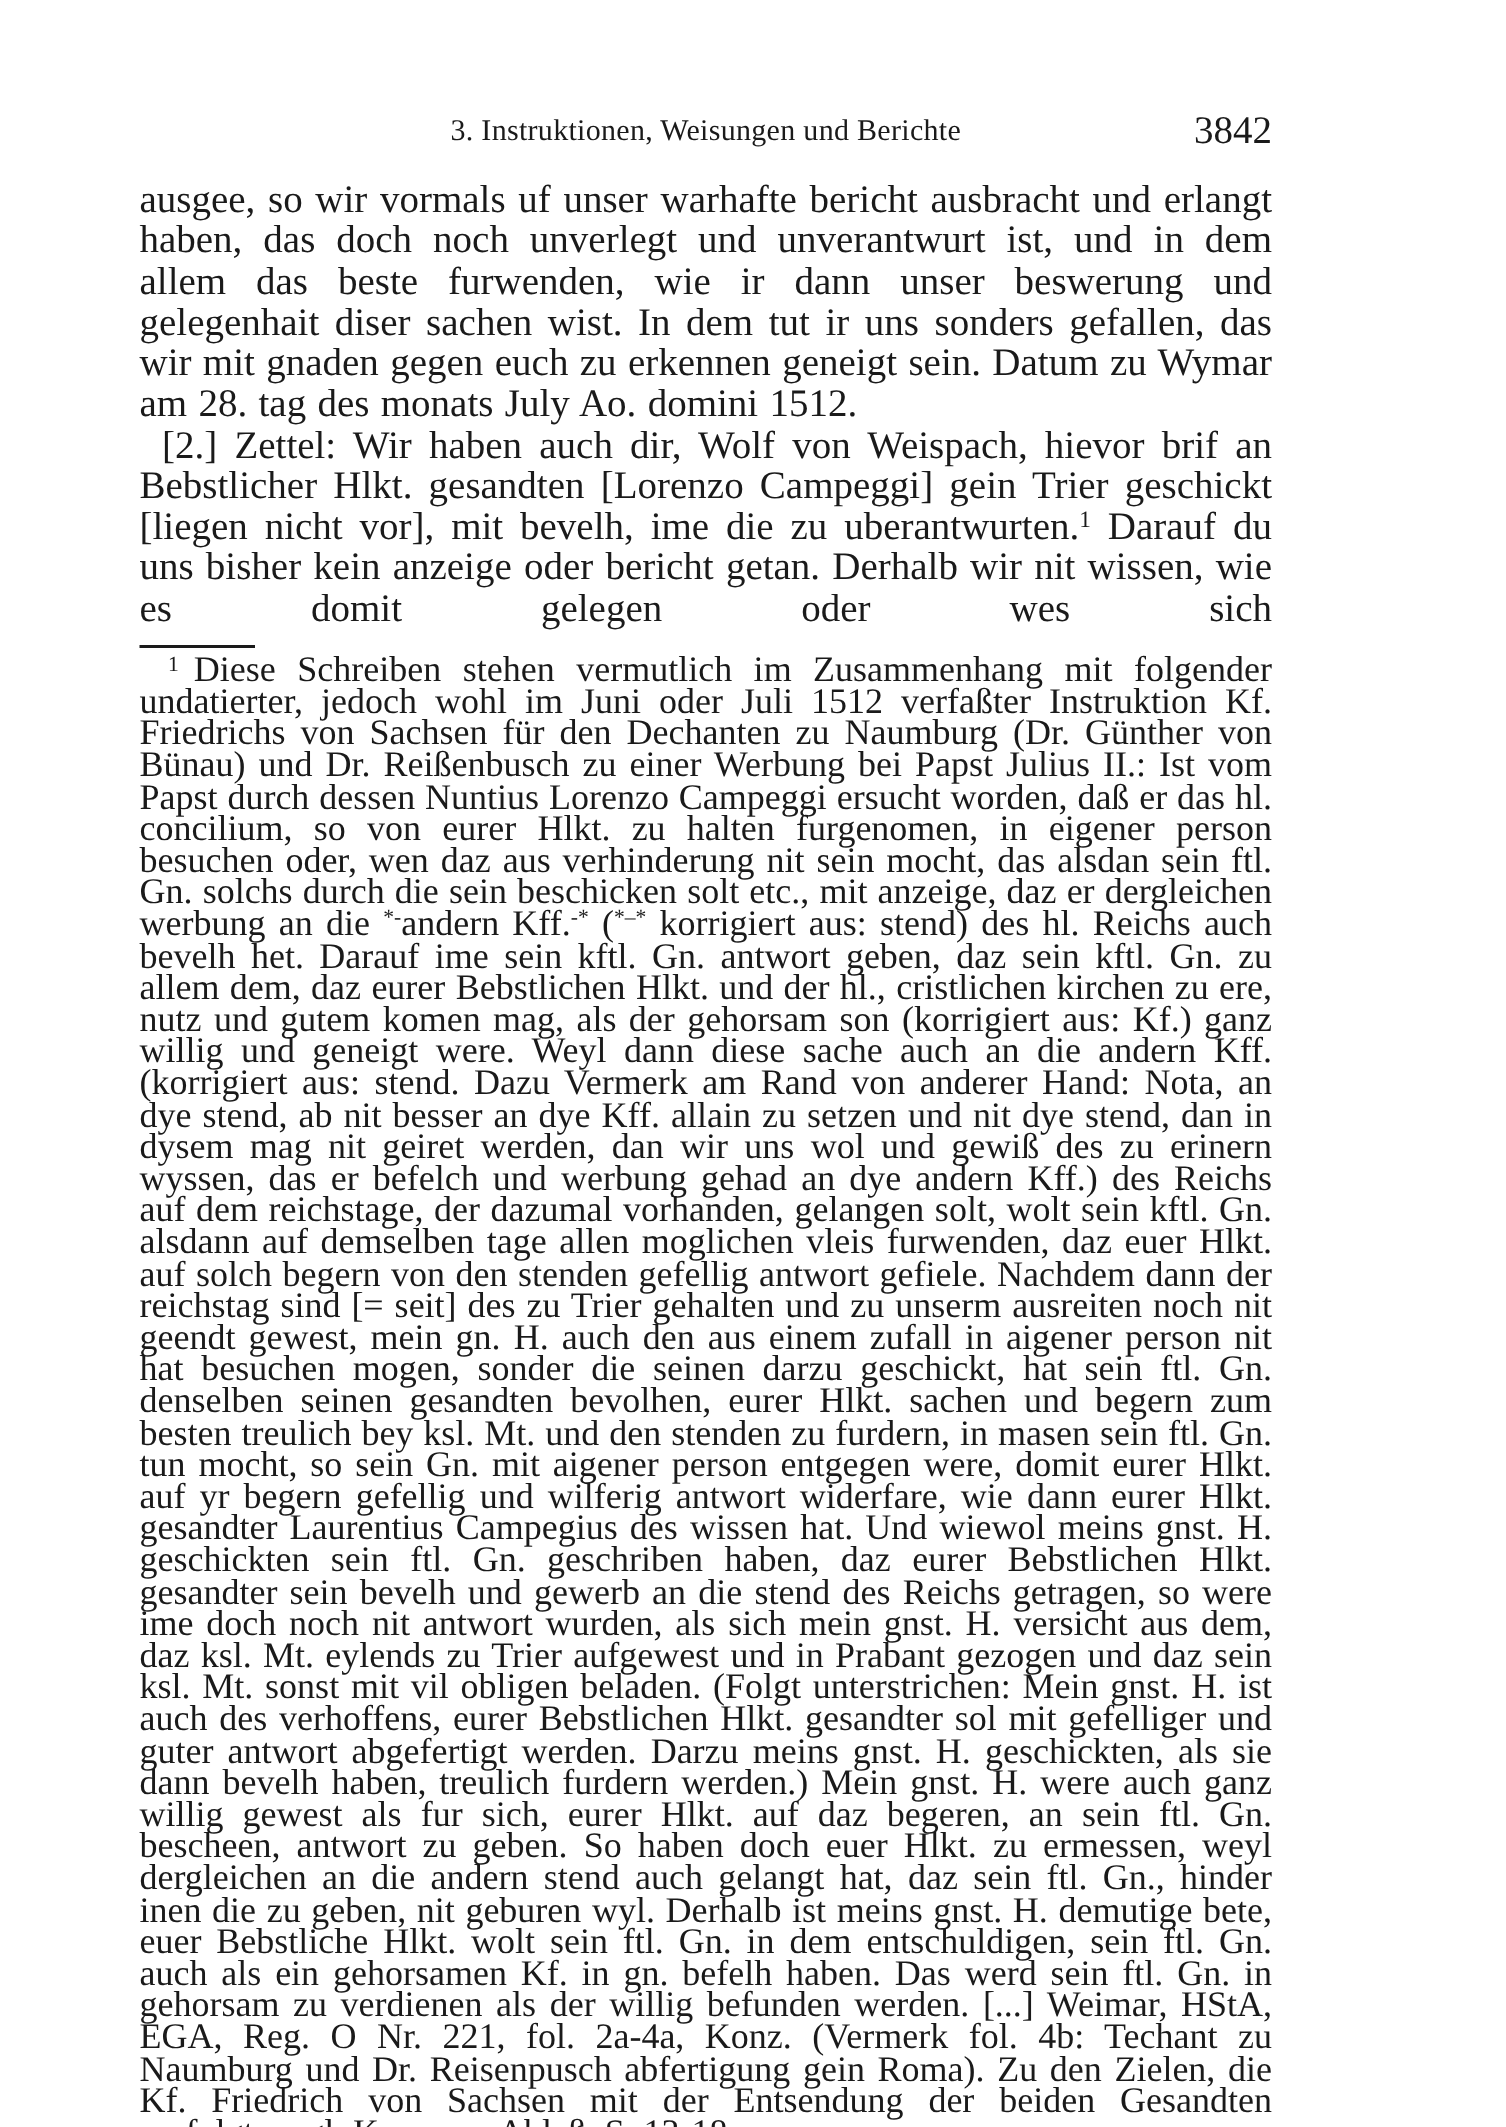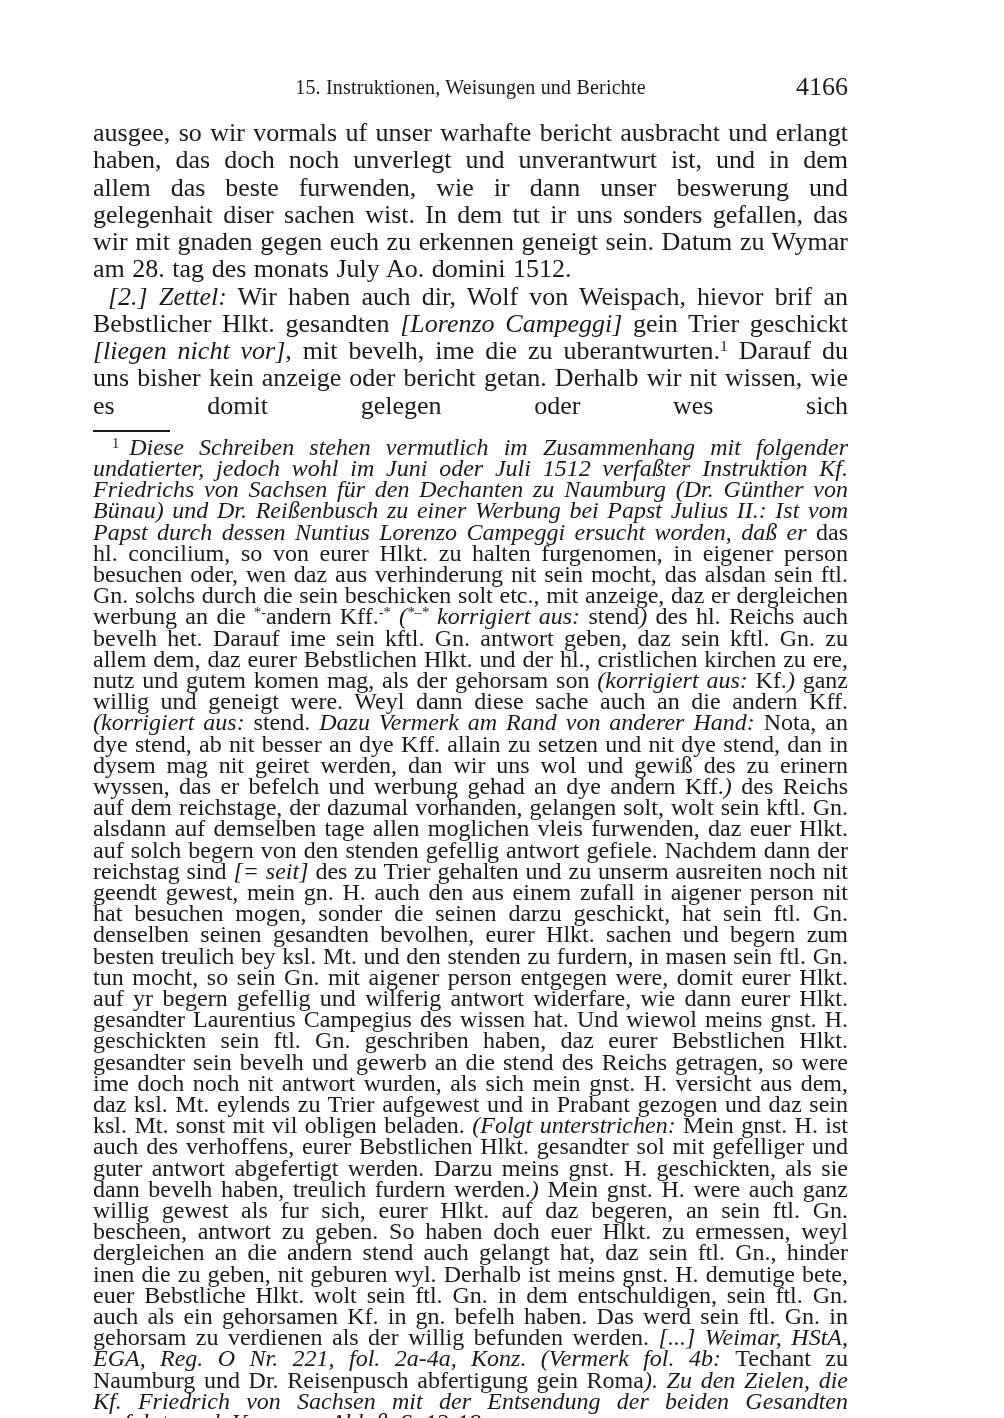--- a/index.html
+++ b/index.html
@@ -61,31 +61,31 @@
     word-spacing: 0.02em;
   }
   sup {
     font-size: 60%;
     line-height: 0;
     vertical-align: baseline;
     position: relative;
     top: -0.5em;
   }
   .fn-marker { margin-right: 10px; }
-  .it { font-style: italic; }
+  .it { }
   .sc { font-variant: small-caps; font-style: normal; letter-spacing: 0.3px; }
 </style>
 </head>
 <body>
 
 <div class="page">
 
   <header class="running-header">
-    <span class="head-title">15. Instruktionen, Weisungen und Berichte</span>
-    <span class="page-number">4166</span>
+    <span class="head-title">3. Instruktionen, Weisungen und Berichte</span>
+    <span class="page-number">3842</span>
   </header>
 
   <main class="text-block">
     <p class="para-flush"><span>ausgee, so wir vormals uf unser warhafte bericht ausbracht und erlangt haben, das doch noch unverlegt und unverantwurt ist, und in dem allem das beste furwenden, wie ir dann unser beswerung und gelegenhait diser sachen wist. In dem tut ir uns sonders gefallen, das wir mit gnaden gegen euch zu erkennen geneigt sein. Datum zu Wymar am 28. tag des monats July Ao. domini 1512.</span></p>
     <p class="para-indent"><span class="it">[2.] Zettel:</span><span> Wir haben auch dir, Wolf von Weispach, hievor brif an Bebstlicher Hlkt. gesandten </span><span class="it">[Lorenzo Campeggi]</span><span> gein Trier geschickt </span><span class="it">[liegen nicht vor]</span><span>, mit bevelh, ime die zu uberantwurten.</span><sup>1</sup><span> Darauf du uns bisher kein anzeige oder bericht getan. Derhalb wir nit wissen, wie es domit gelegen oder wes sich</span></p>
   </main>
 
   <footer class="footnote-block">
     <div class="fn-rule"></div>
     <p><sup class="fn-marker">1</sup><span><span class="it">Diese Schreiben stehen vermutlich im Zusammenhang mit folgender undatierter, jedoch wohl im Juni oder Juli 1512 verfaßter Instruktion Kf. Friedrichs von Sachsen für den Dechanten zu Naumburg (Dr. Günther von Bünau) und Dr. Reißenbusch zu einer Werbung bei Papst Julius II.: Ist vom Papst durch dessen Nuntius Lorenzo Campeggi ersucht worden, daß er</span><span> das hl. concilium, so von eurer Hlkt. zu halten furgenomen, in eigener person besuchen oder, wen daz aus verhinderung nit sein mocht, das alsdan sein ftl. Gn. solchs durch die sein beschicken solt etc., mit anzeige, daz er dergleichen werbung an die </span><sup>*-</sup><span>andern Kff.</span><sup>-*</sup><span class="it"> (</span><sup class="it">*–*</sup><span class="it"> korrigiert aus: </span><span>stend</span><span class="it">)</span><span> des hl. Reichs auch bevelh het. Darauf ime sein kftl. Gn. antwort geben, daz sein kftl. Gn. zu allem dem, daz eurer Bebstlichen Hlkt. und der hl., cristlichen kirchen zu ere, nutz und gutem komen mag, als der gehorsam son </span><span class="it">(korrigiert aus: </span><span>Kf.</span><span class="it">)</span><span> ganz willig und geneigt were. Weyl dann diese sache auch an die andern Kff. </span><span class="it">(korrigiert aus: </span><span>stend. </span><span class="it">Dazu Vermerk am Rand von anderer Hand: </span><span>Nota, an dye stend, ab nit besser an dye Kff. allain zu setzen und nit dye stend, dan in dysem mag nit geiret werden, dan wir uns wol und gewiß des zu erinern wyssen, das er befelch und werbung gehad an dye andern Kff.</span><span class="it">)</span><span> des Reichs auf dem reichstage, der dazumal vorhanden, gelangen solt, wolt sein kftl. Gn. alsdann auf demselben tage allen moglichen vleis furwenden, daz euer Hlkt. auf solch begern von den stenden gefellig antwort gefiele. Nachdem dann der reichstag sind </span><span class="it">[= seit]</span><span> des zu Trier gehalten und zu unserm ausreiten noch nit geendt gewest, mein gn. H. auch den aus einem zufall in aigener person nit hat besuchen mogen, sonder die seinen darzu geschickt, hat sein ftl. Gn. denselben seinen gesandten bevolhen, eurer Hlkt. sachen und begern zum besten treulich bey ksl. Mt. und den stenden zu furdern, in masen sein ftl. Gn. tun mocht, so sein Gn. mit aigener person entgegen were, domit eurer Hlkt. auf yr begern gefellig und wilferig antwort widerfare, wie dann eurer Hlkt. gesandter Laurentius Campegius des wissen hat. Und wiewol meins gnst. H. geschickten sein ftl. Gn. geschriben haben, daz eurer Bebstlichen Hlkt. gesandter sein bevelh und gewerb an die stend des Reichs getragen, so were ime doch noch nit antwort wurden, als sich mein gnst. H. versicht aus dem, daz ksl. Mt. eylends zu Trier aufgewest und in Prabant gezogen und daz sein ksl. Mt. sonst mit vil obligen beladen. </span><span class="it">(Folgt unterstrichen: </span><span>Mein gnst. H. ist auch des verhoffens, eurer Bebstlichen Hlkt. gesandter sol mit gefelliger und guter antwort abgefertigt werden. Darzu meins gnst. H. geschickten, als sie dann bevelh haben, treulich furdern werden.</span><span class="it">)</span><span> Mein gnst. H. were auch ganz willig gewest als fur sich, eurer Hlkt. auf daz begeren, an sein ftl. Gn. bescheen, antwort zu geben. So haben doch euer Hlkt. zu ermessen, weyl dergleichen an die andern stend auch gelangt hat, daz sein ftl. Gn., hinder inen die zu geben, nit geburen wyl. Derhalb ist meins gnst. H. demutige bete, euer Bebstliche Hlkt. wolt sein ftl. Gn. in dem entschuldigen, sein ftl. Gn. auch als ein gehorsamen Kf. in gn. befelh haben. Das werd sein ftl. Gn. in gehorsam zu verdienen als der willig befunden werden. </span><span class="it">[...] Weimar, HStA, EGA, Reg. O Nr. 221, fol. 2a-4a, Konz. (Vermerk fol. 4b: </span><span>Techant zu Naumburg und Dr. Reisenpusch abfertigung gein Roma</span><span class="it">). Zu den Zielen, die Kf. Friedrich von Sachsen mit der Entsendung der beiden Gesandten verfolgte, vgl. </span><span class="sc">Kalkoff</span><span class="it">, Ablaß, S. 13-18.</span></span></p>

